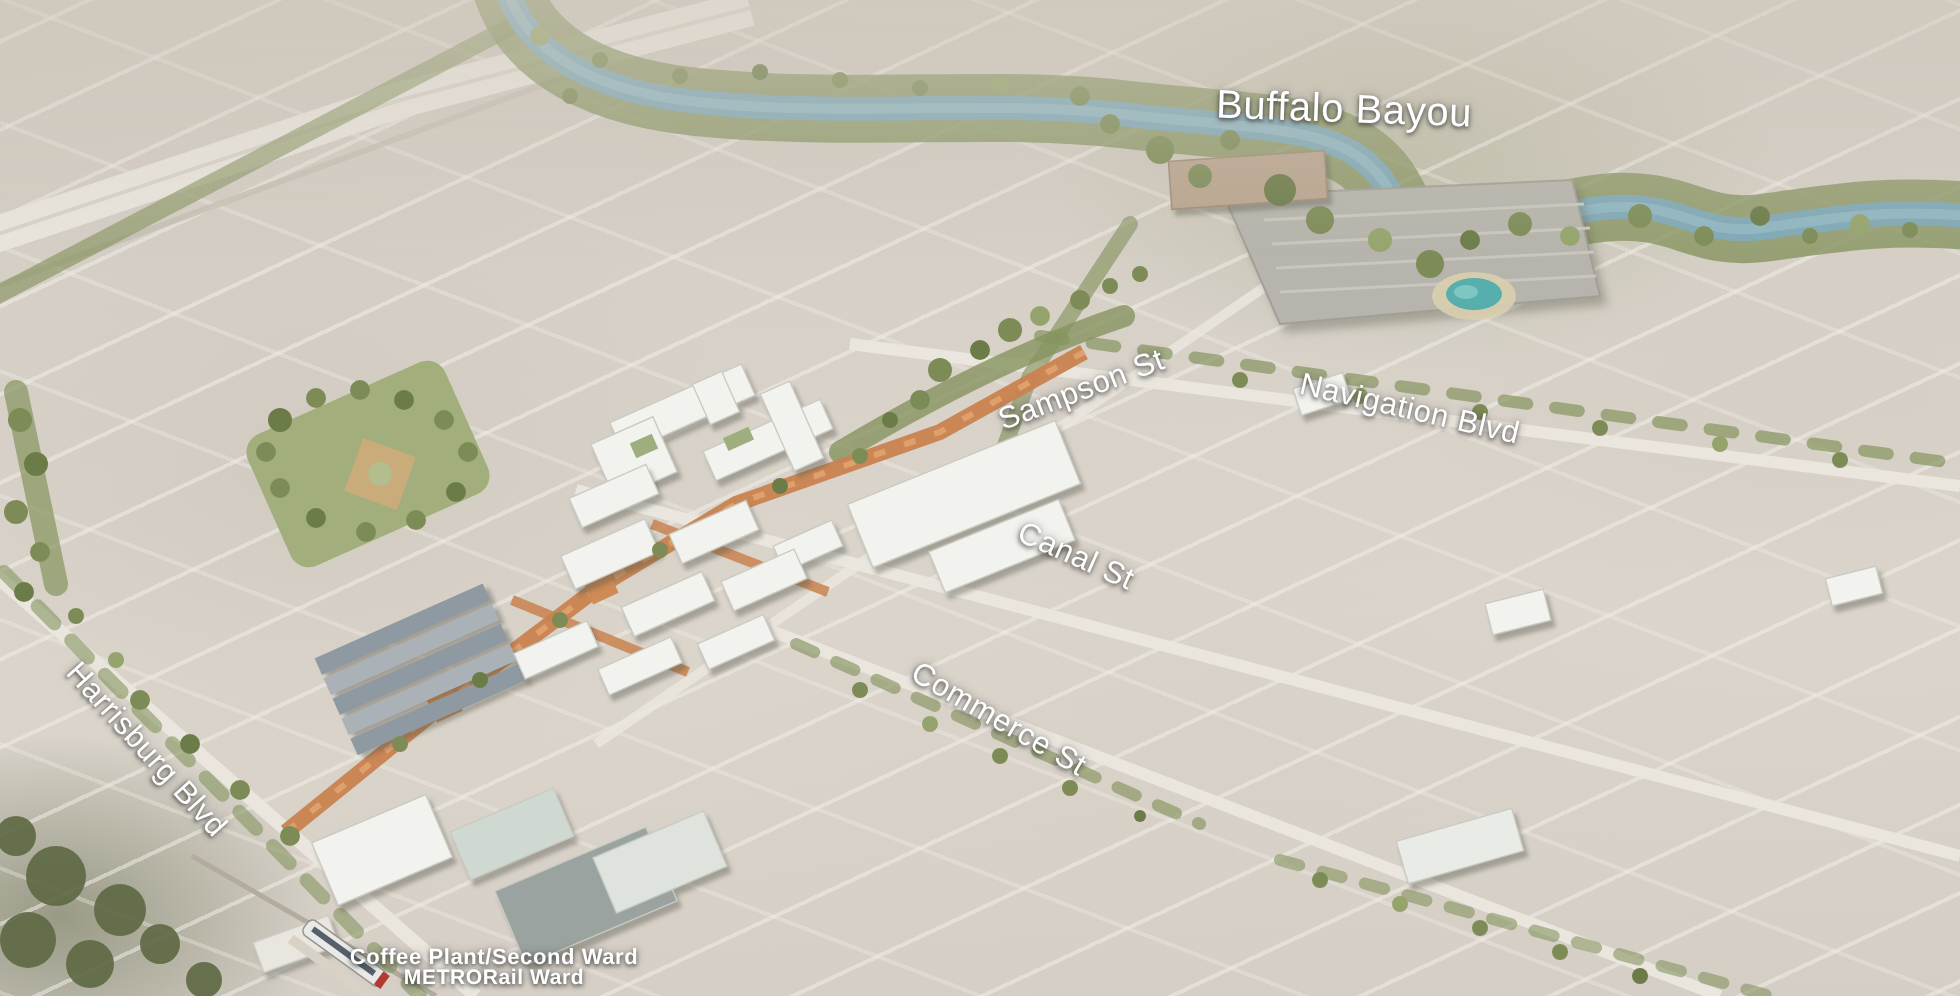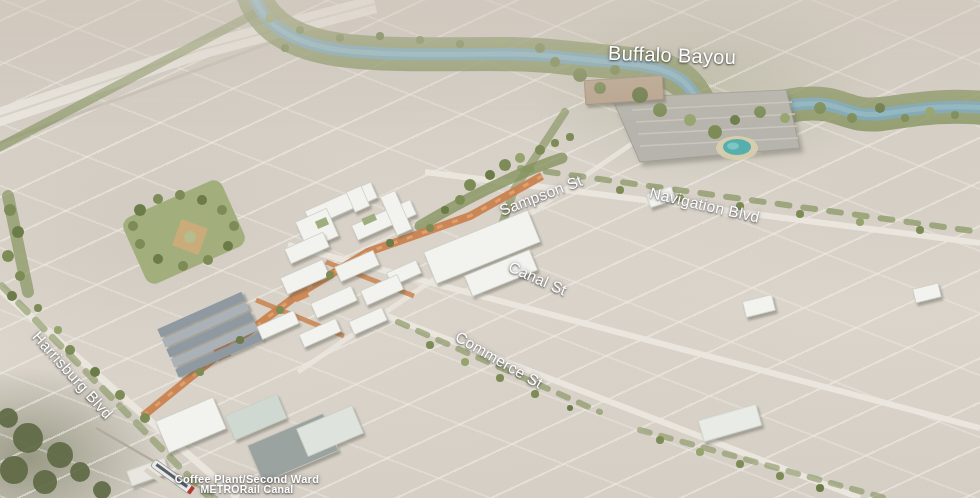--- a/index.html
+++ b/index.html
@@ -279,15 +279,15 @@
   <div class="haze"></div>
 
   <div class="lbl lbl-bayou">Buffalo Bayou</div>
   <div class="lbl lbl-nav">Navigation Blvd</div>
   <div class="lbl lbl-sampson">Sampson St</div>
   <div class="lbl lbl-canal">Canal St</div>
   <div class="lbl lbl-commerce">Commerce St</div>
   <div class="lbl lbl-harrisburg">Harrisburg Blvd</div>
   <div class="lbl lbl-station">
     <span class="l1">Coffee Plant/Second Ward</span>
-    <span class="l2">METRORail Canal</span>
+    <span class="l2">METRORail Ward</span>
   </div>
 </div>
 
 </body></html>

